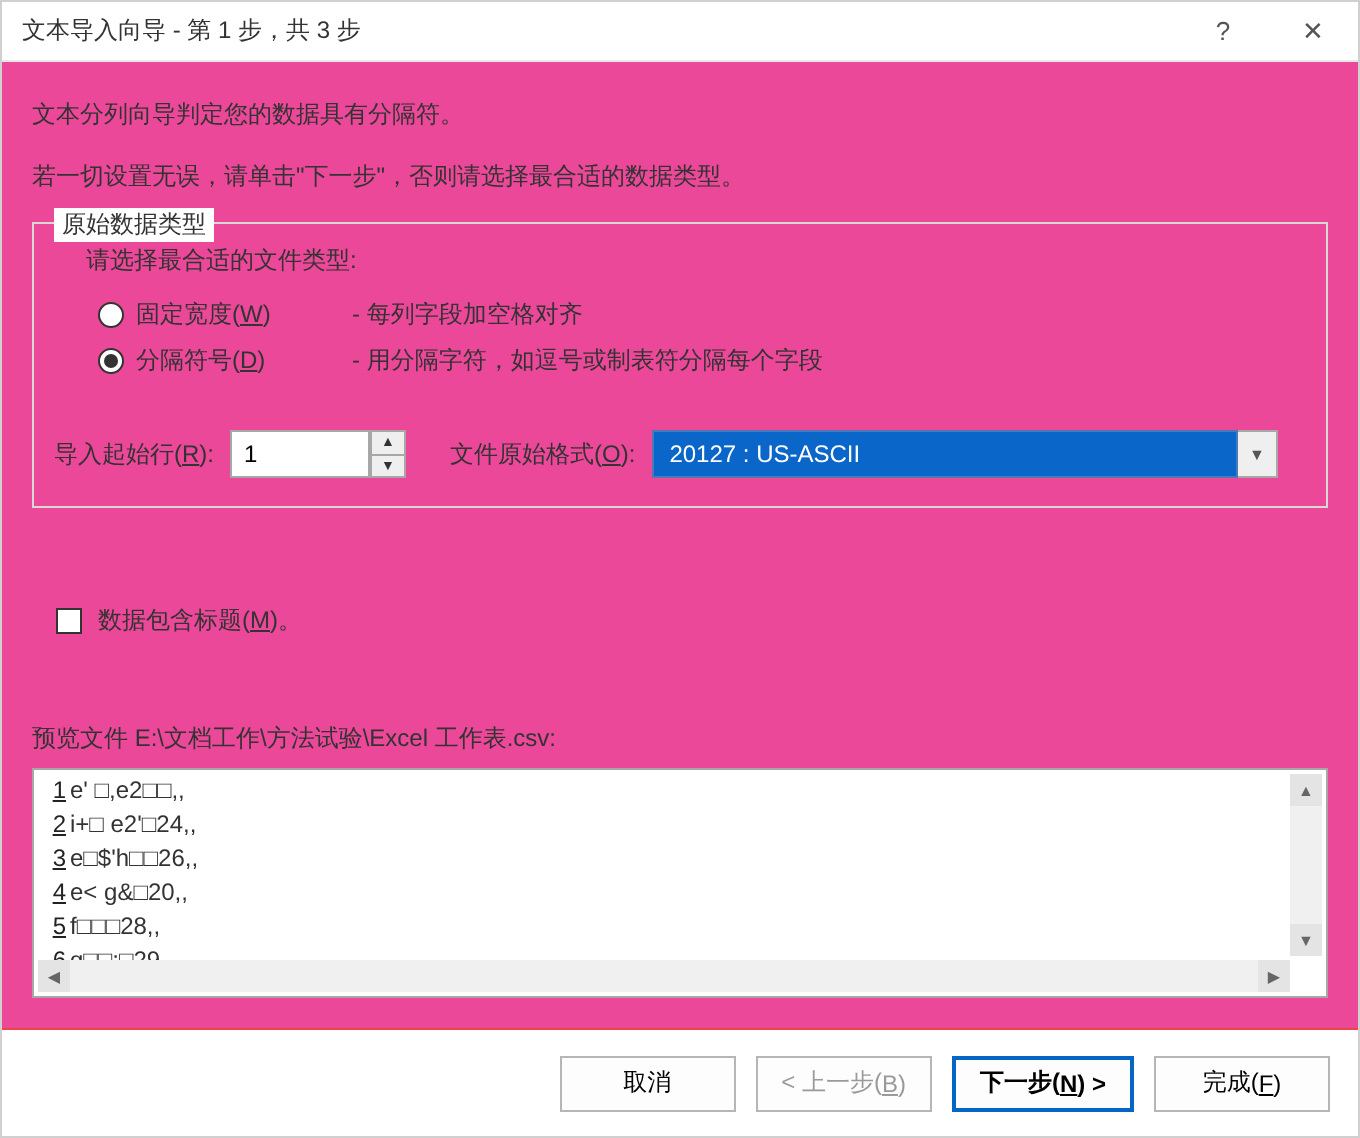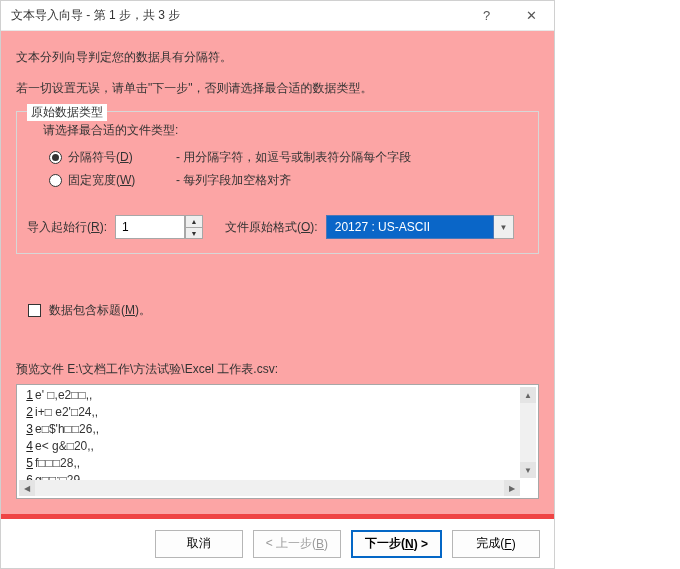--- a/index.html
+++ b/index.html
@@ -1,17 +1,17 @@
 <!DOCTYPE html>
 <html><head>
 <meta charset="utf-8">
 <style>
   * { box-sizing: border-box; font-family: "Microsoft YaHei", "Segoe UI", Tahoma, sans-serif; }
   html, body { margin:0; padding:0; width:680px; height:569px; background:#fff; }
-  .window { width:555px; height:569px; position:relative; background:#fca5a5; border:1px solid #d0d0d0; }
+  .window { width:680px; height:569px; position:relative; background:#ec4899; border:1px solid #d0d0d0; }
   .titlebar { height:30px; display:flex; align-items:center; padding:0 0 0 10px; background:#fff; border-bottom:1px solid #e8e8e8; }
   .titlebar .title { font-size:12px; color:#333; flex:1; }
   .titlebar .tbtn { width:45px; height:30px; display:flex; align-items:center; justify-content:center; font-size:13px; color:#555; cursor:default; }
   .body { padding:12px 15px 0 15px; font-size:12px; color:#333; }
   .para { margin:6px 0 14px 0; font-size:12px; }
   .fieldset { border:1px solid #d7d7d7; margin:6px 0 0 0; padding:10px 24px 14px 10px; }
   .legend { position:relative; top:-18px; background:#fff; padding:0 4px; display:inline-block; font-size:12px; }
   .legend-wrap { height:0; }
   .ftlabel { margin:0 0 10px 16px; }
   .radio-row { display:flex; align-items:center; margin:6px 0 6px 22px; }
@@ -35,21 +35,21 @@
   .preview { border:1px solid #a7a7a7; height:115px; position:relative; background:#fff; }
   .preview-inner { position:absolute; inset:2px 18px 18px 2px; overflow:hidden; font-family:"Courier New","SimSun",monospace; font-size:12px; line-height:17px; }
   .preview-line { display:flex; white-space:pre; }
   .ln { width:14px; text-align:right; text-decoration:underline; color:#222; margin-right:2px; }
   .vscrolltrack { position:absolute; top:2px; right:2px; bottom:20px; width:16px; background:#f0f0f0; }
   .vscroll-up, .vscroll-down { width:16px; height:16px; background:#e4e4e4; display:flex; align-items:center; justify-content:center; font-size:8px; color:#666; position:absolute; left:0; }
   .vscroll-up { top:0; } .vscroll-down { bottom:0; }
   .hscrolltrack { position:absolute; left:2px; right:18px; bottom:2px; height:16px; background:#f0f0f0; }
   .hscroll-l, .hscroll-r { width:16px; height:16px; background:#e4e4e4; display:flex; align-items:center; justify-content:center; font-size:8px; color:#666; position:absolute; top:0; }
   .hscroll-l { left:0; } .hscroll-r { right:0; }
-  .buttons { position:absolute; bottom:0; left:0; right:0; height:54px; border-top:5px solid #ef4444; display:flex; align-items:center; justify-content:flex-end; padding:0 14px; gap:10px; background:#fff; }
+  .buttons { position:absolute; bottom:0; left:0; right:0; height:54px; border-top:1px solid #ef4444; display:flex; align-items:center; justify-content:flex-end; padding:0 14px; gap:10px; background:#fff; }
   .btn { min-width:88px; height:28px; border:1px solid #b6b6b6; background:#fdfdfd; font-size:12px; display:flex; align-items:center; justify-content:center; cursor:default; padding:0 12px; }
   .btn.disabled { color:#9a9a9a; }
   .btn.primary { border:2px solid #0467c6;font-weight:bold; }
   u { text-decoration: underline; }
 </style>
 </head>
 <body>
 
 <div class="window">
   <div class="titlebar">
@@ -60,31 +60,31 @@
 
   <div class="body">
     <div class="para">文本分列向导判定您的数据具有分隔符。</div>
     <div class="para">若一切设置无误，请单击"下一步"，否则请选择最合适的数据类型。</div>
 
     <div class="fieldset">
       <div class="legend-wrap"><span class="legend">原始数据类型</span></div>
       <div class="ftlabel">请选择最合适的文件类型:</div>
 
       <div class="radio-row">
+        <span class="radio"></span>
+        <span class="radio-label">固定宽度(<u>W</u>)</span>
+        <span class="radio-desc">- 每列字段加空格对齐</span>
+      </div>
+
+      <div class="radio-row">
         <span class="radio">
             <span class="dot"></span>
           </span>
         <span class="radio-label">分隔符号(<u>D</u>)</span>
         <span class="radio-desc">- 用分隔字符，如逗号或制表符分隔每个字段</span>
-      </div>
-
-      <div class="radio-row">
-        <span class="radio"></span>
-        <span class="radio-label">固定宽度(<u>W</u>)</span>
-        <span class="radio-desc">- 每列字段加空格对齐</span>
       </div>
 
       <div class="row-start">
         <span class="lbl">导入起始行(<u>R</u>):</span>
         <div class="spinner">
           <input type="text" value="1" style="">
           <div class="btns">
             <div class="sbtn">▲</div>
             <div class="sbtn">▼</div>
           </div>

